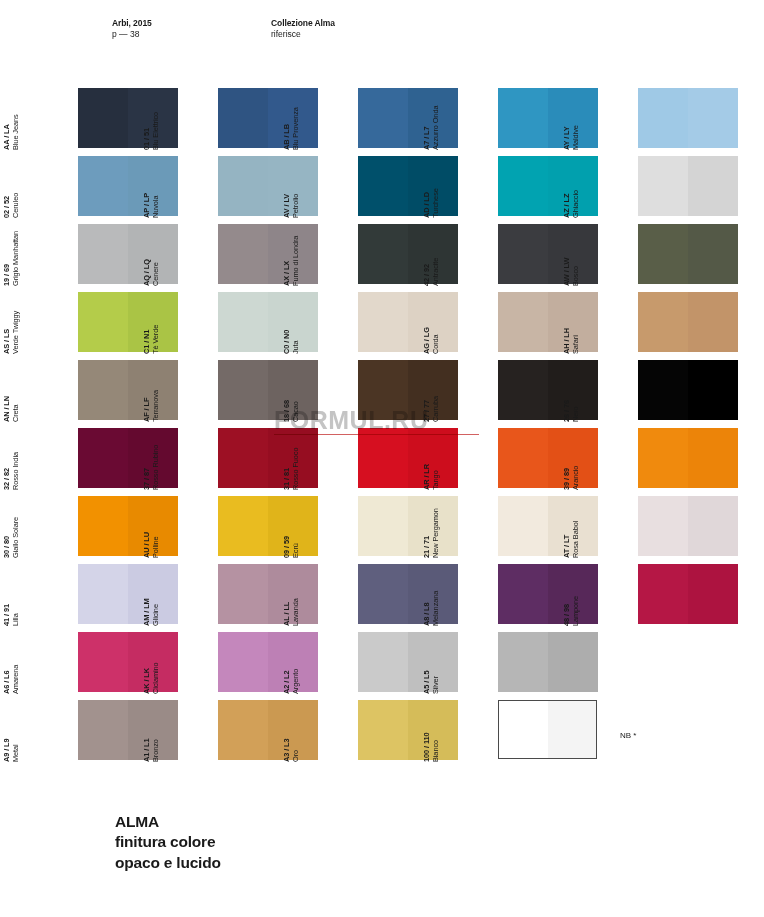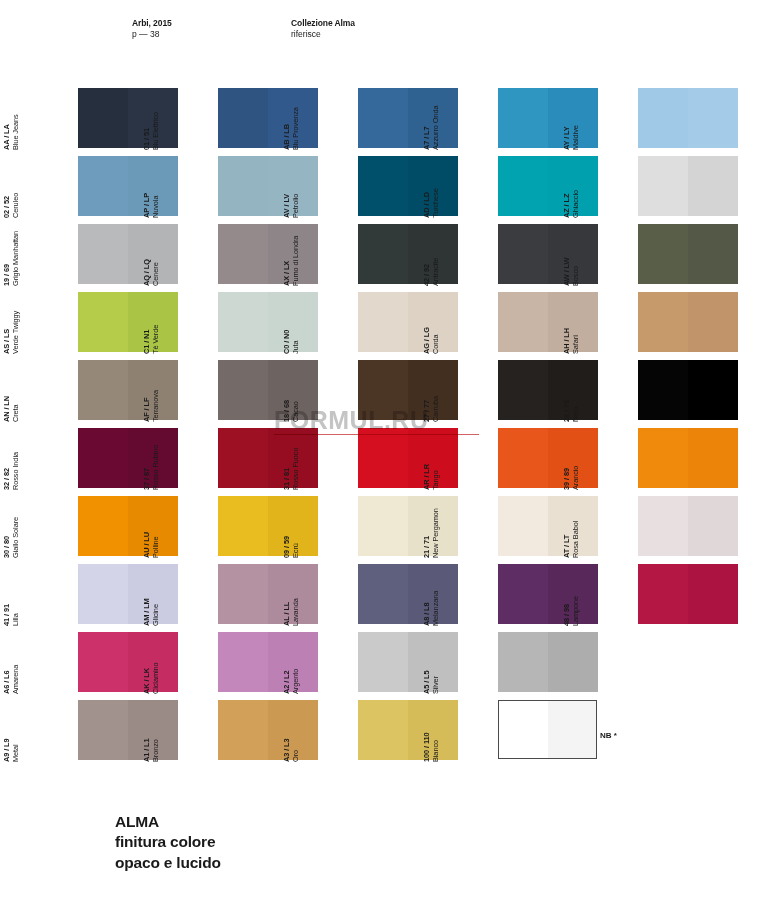--- a/index.html
+++ b/index.html
@@ -16,21 +16,20 @@
     overflow: hidden;
   }
 
   
   .header {
     position: absolute;
     top: 18px;
     left: 0;
     width: 608px;
     height: 52px;
-    margin-left: 20px;
   }
   .hdr-block {
     position: absolute;
     font-size: 8.5px;
     line-height: 1.32;
   }
   .hdr-block .bold {
     font-weight: bold;
     display: block;
     letter-spacing: -0.1px;
@@ -111,21 +110,21 @@
 
   
   .nb {
     position: absolute;
     left: 600px;
     top: 730px;
     width: 160px;
     font-size: 8px;
     line-height: 1.38;
   }
-  .nb .nb-title { font-weight: bold; display: block; }
+  .nb .nb-title { font-weight: normal; display: block; margin-left: 20px; }
   .nb .nb-body { display: block; }
 
   
   .footer {
     position: absolute;
     left: 115px;
     top: 812px;
     font-weight: bold;
     font-size: 15.5px;
     line-height: 1.32;

